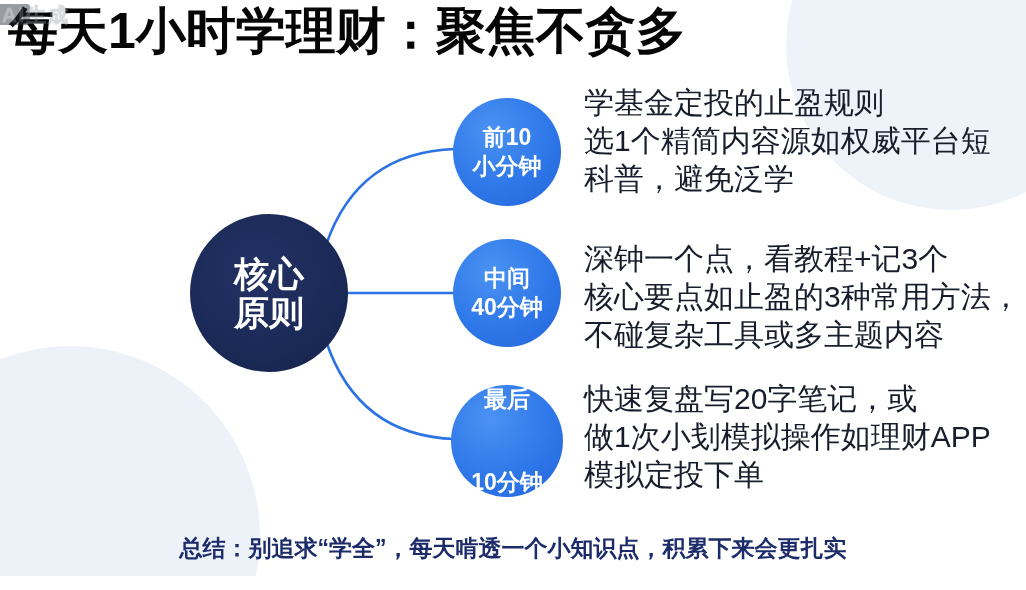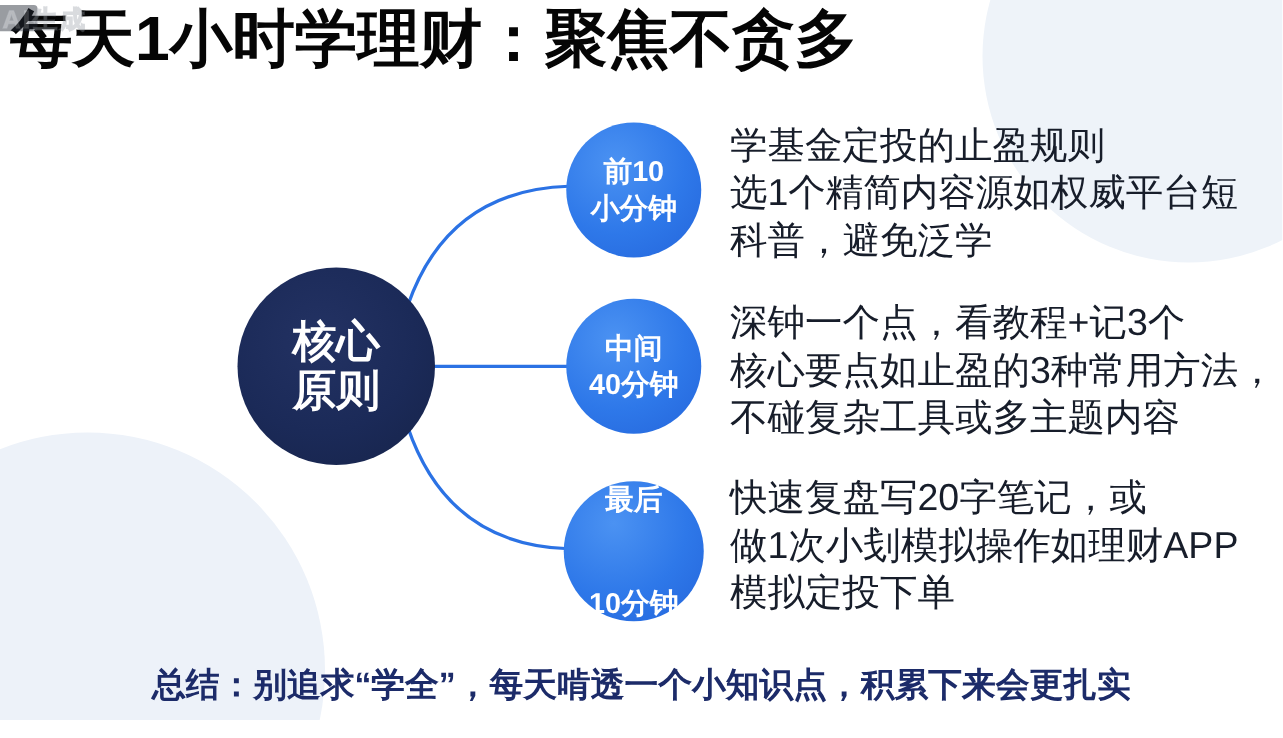--- a/index.html
+++ b/index.html
@@ -111,30 +111,30 @@
   .desc {
     position: absolute;
     left: 584px;
     width: 440px;
     font-size: 30px;
     line-height: 38px;
     color: #171d2a;
     white-space: pre-line;
     z-index: 2;
   }
-  .desc.d1 { top: 98px; }
+  .desc.d1 { top: 84px; }
   .desc.d2 { top: 240px; }
   .desc.d3 { top: 380px; }
 
   .summary {
     position: absolute;
     left: 0; top: 528px;
     width: 1026px;
     text-align: center;
-    font-size: 27px;
+    font-size: 23px;
     line-height: 40px;
     font-weight: 800;
     color: #1c2b69;
     z-index: 2;
     white-space: nowrap;
   }
 </style>
 </head>
 <body>
 

